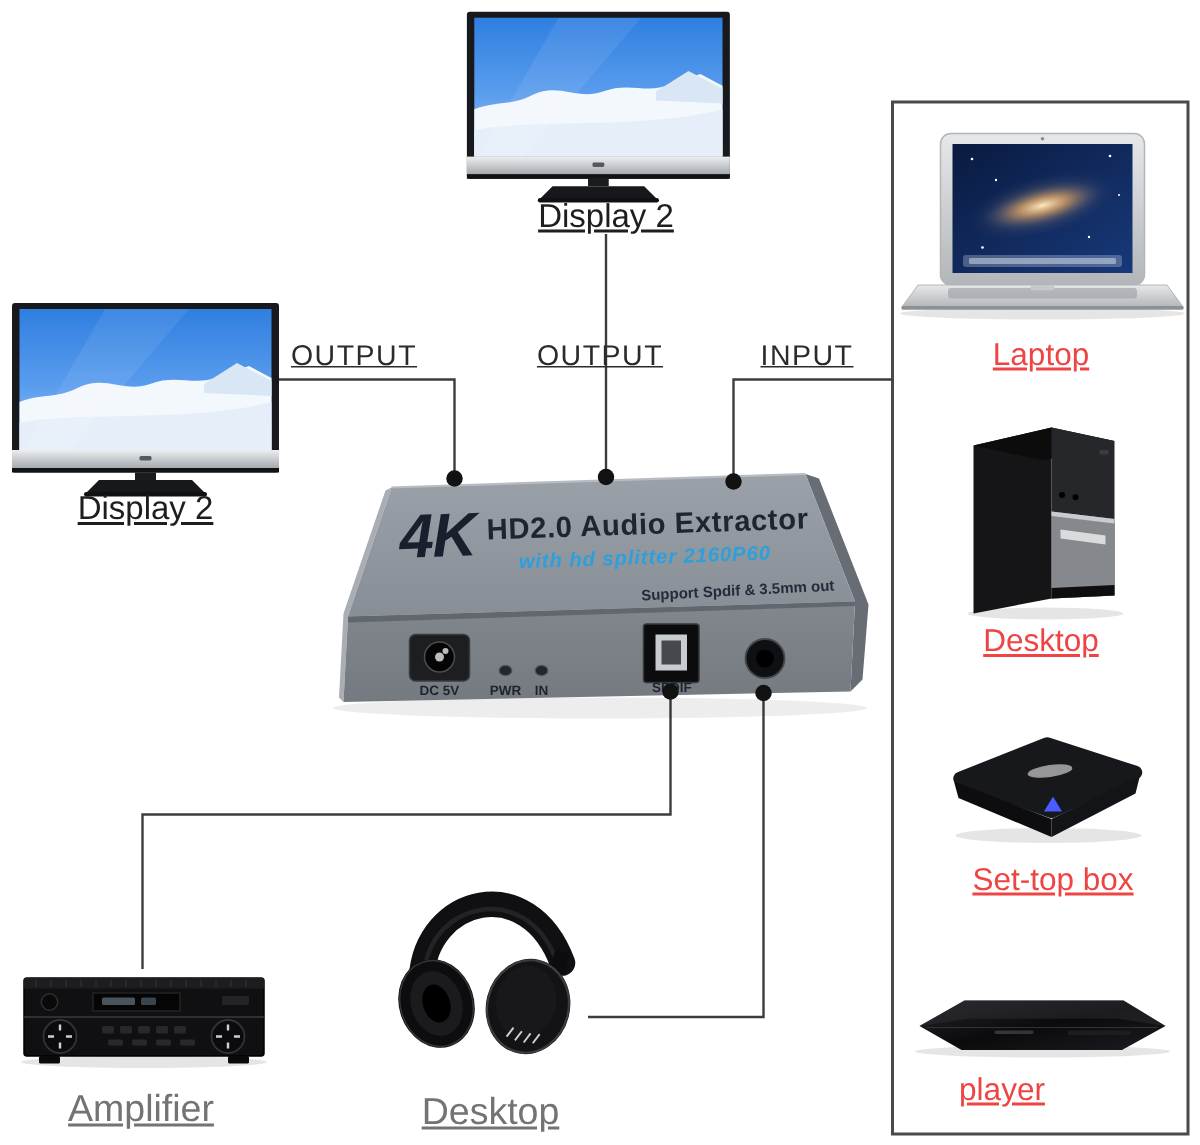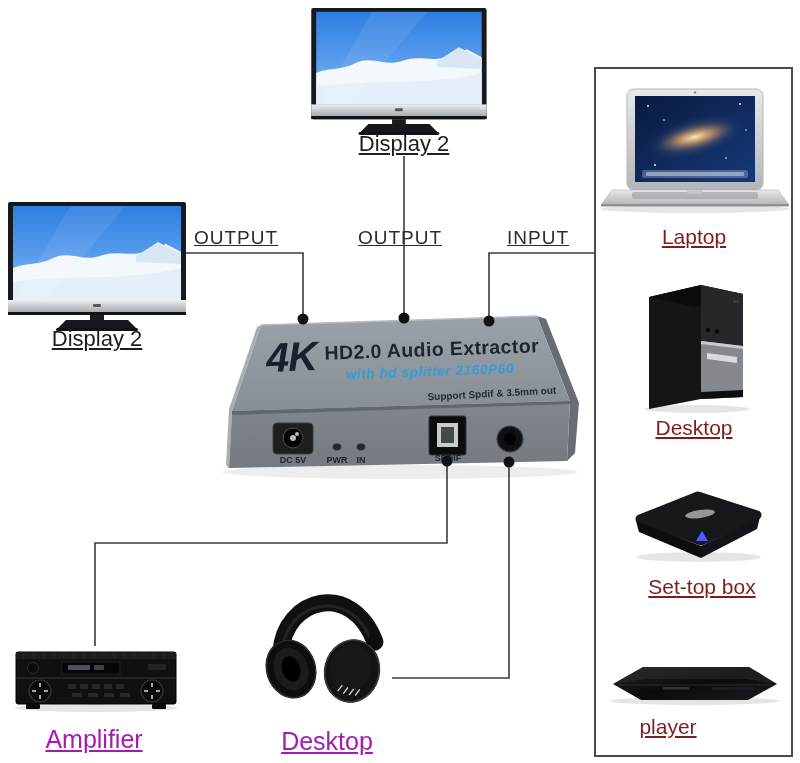--- a/index.html
+++ b/index.html
@@ -6,23 +6,23 @@
   body{
     width:800px;height:763px;position:relative;background:#ffffff;
     font-family:"Liberation Sans",sans-serif;overflow:hidden;
   }
   #scene{position:absolute;left:0;top:0;z-index:1;}
   .lbl{
     position:absolute;transform:translateX(-50%);white-space:nowrap;
     color:#222;z-index:2;font-family:"Liberation Sans",sans-serif;text-decoration:underline;
   }
   .s19{font-size:19px;letter-spacing:1px;color:#2b2b2b;text-align:center;}
-  .s21{font-size:21px;color:#7f1d1d;}
+  .s21{font-size:21px;color:#ef4444;}
   .s22{font-size:22px;color:#1e1e1e;}
-  .s25{font-size:25px;color:#a21caf;}
+  .s25{font-size:25px;color:#737373;}
   svg text{font-family:"Liberation Sans",sans-serif;}
 </style>
 </head>
 <body>
 
 <svg id="scene" width="800" height="763" viewBox="0 0 800 763">
   <defs>
     <linearGradient id="sky" x1="0" y1="0" x2="0" y2="1">
       <stop offset="0" stop-color="#2f7fe0"></stop>
       <stop offset="0.55" stop-color="#5a9dee"></stop>

